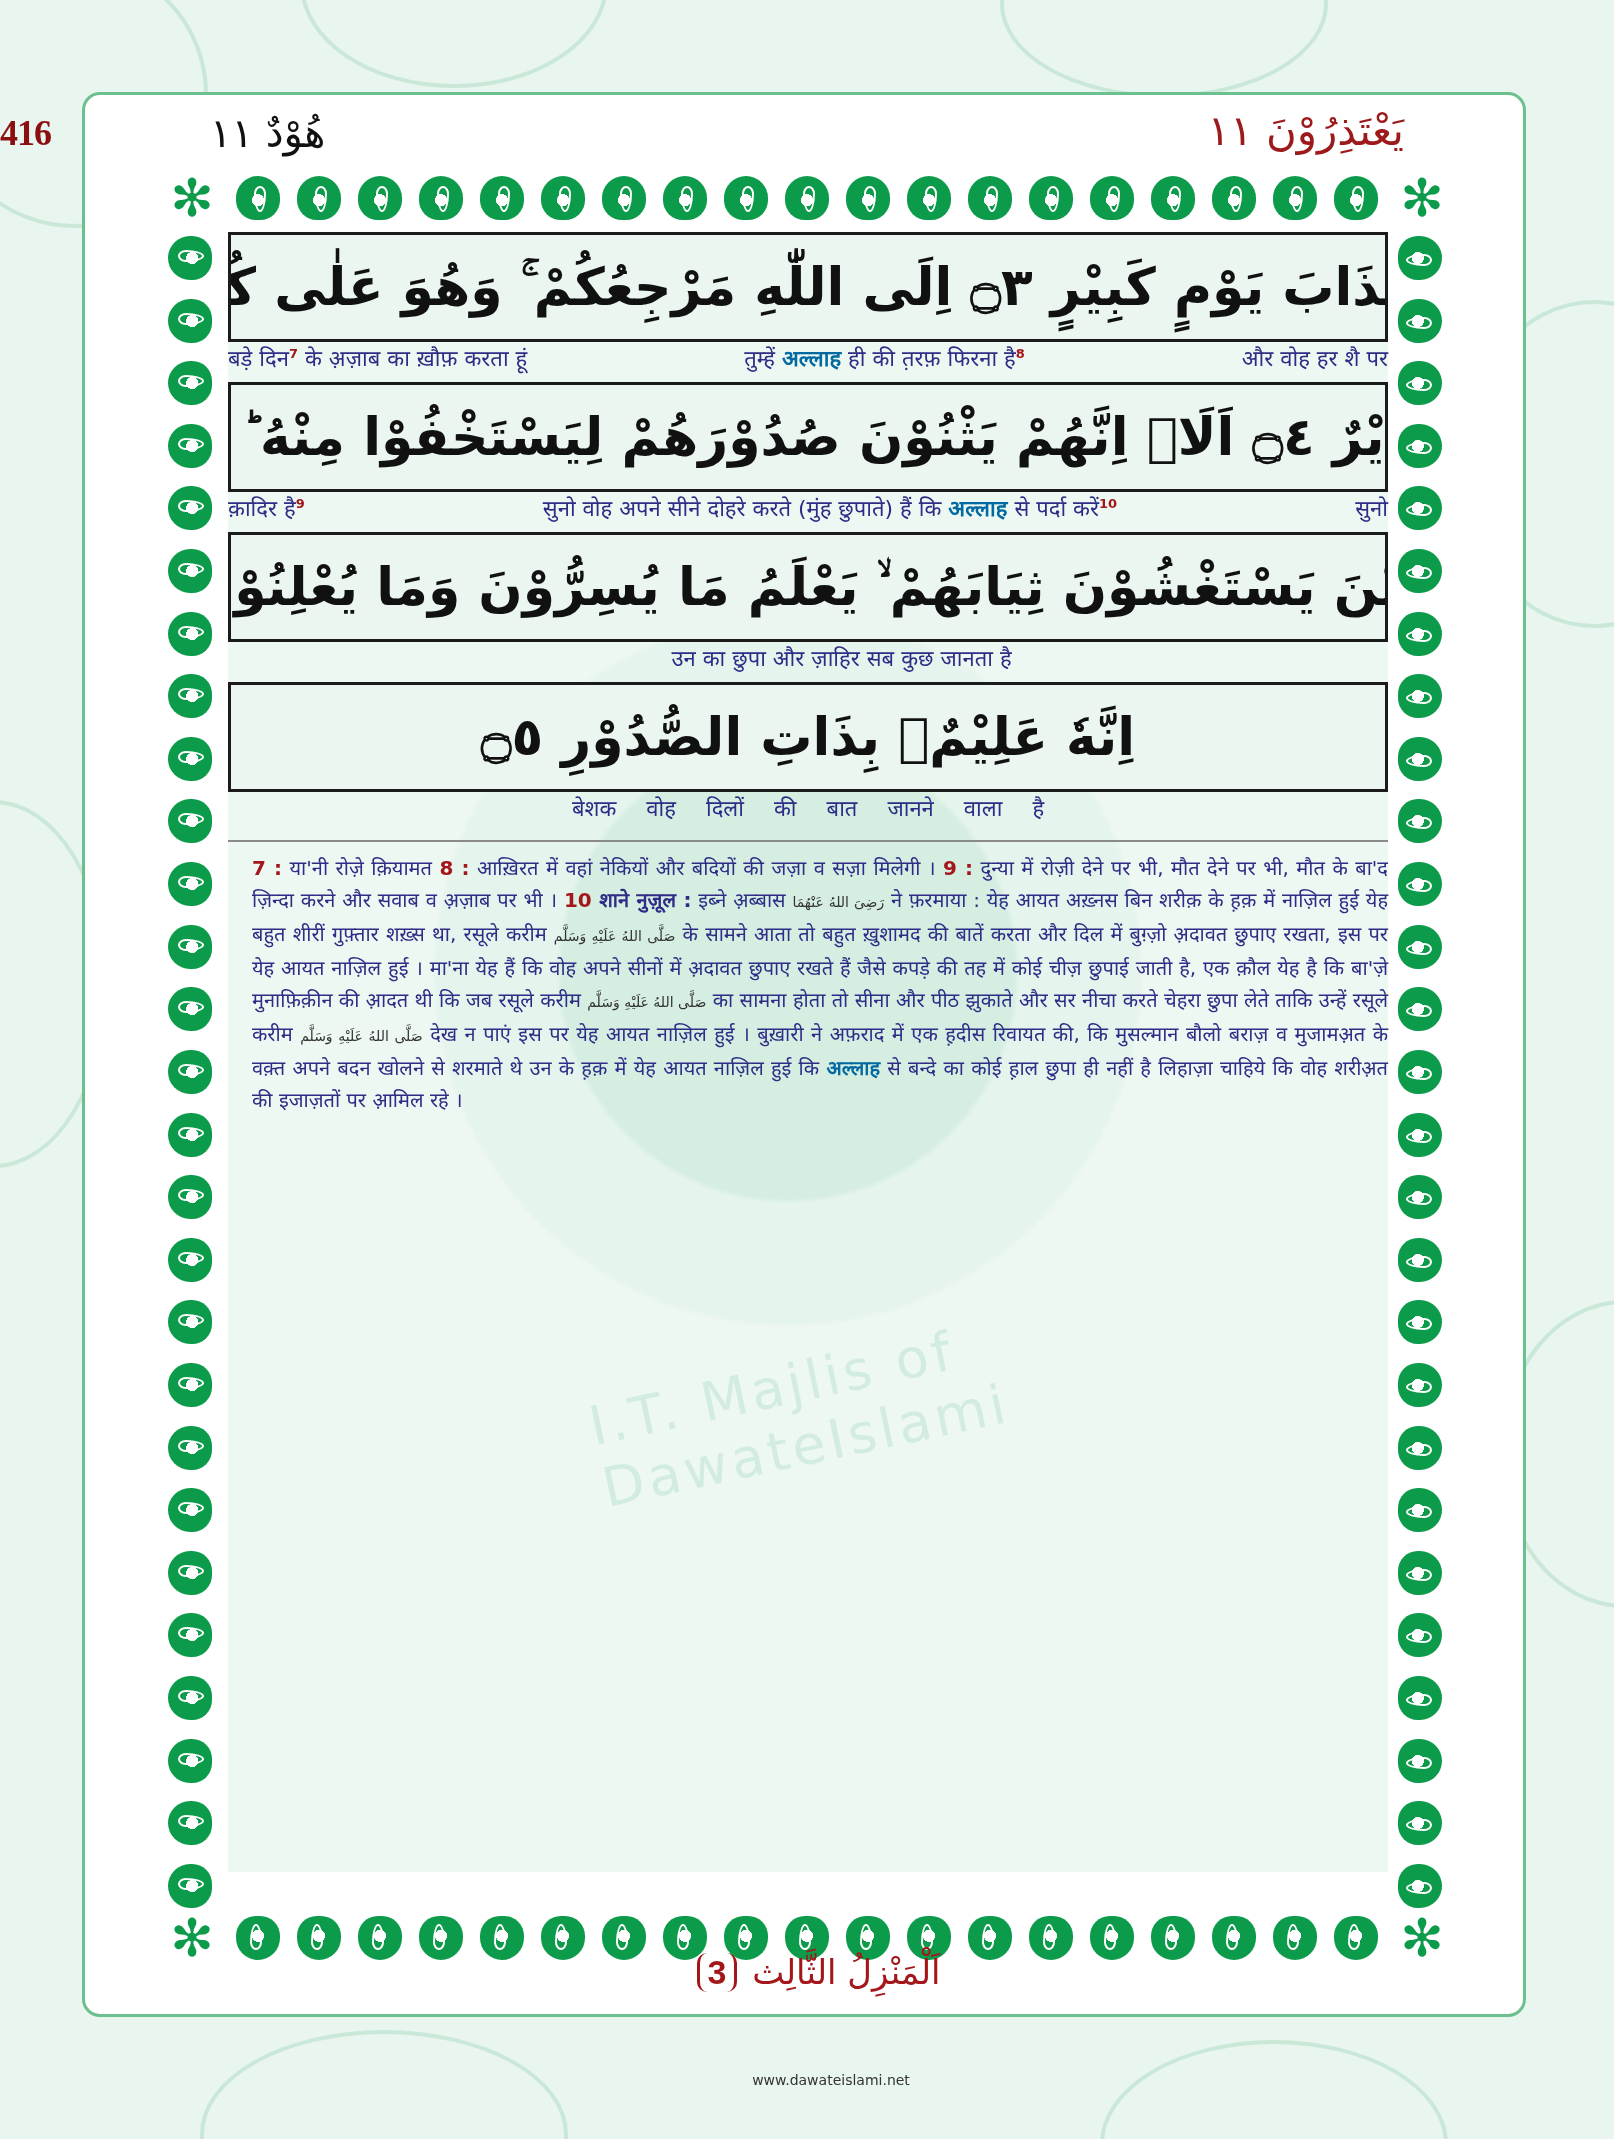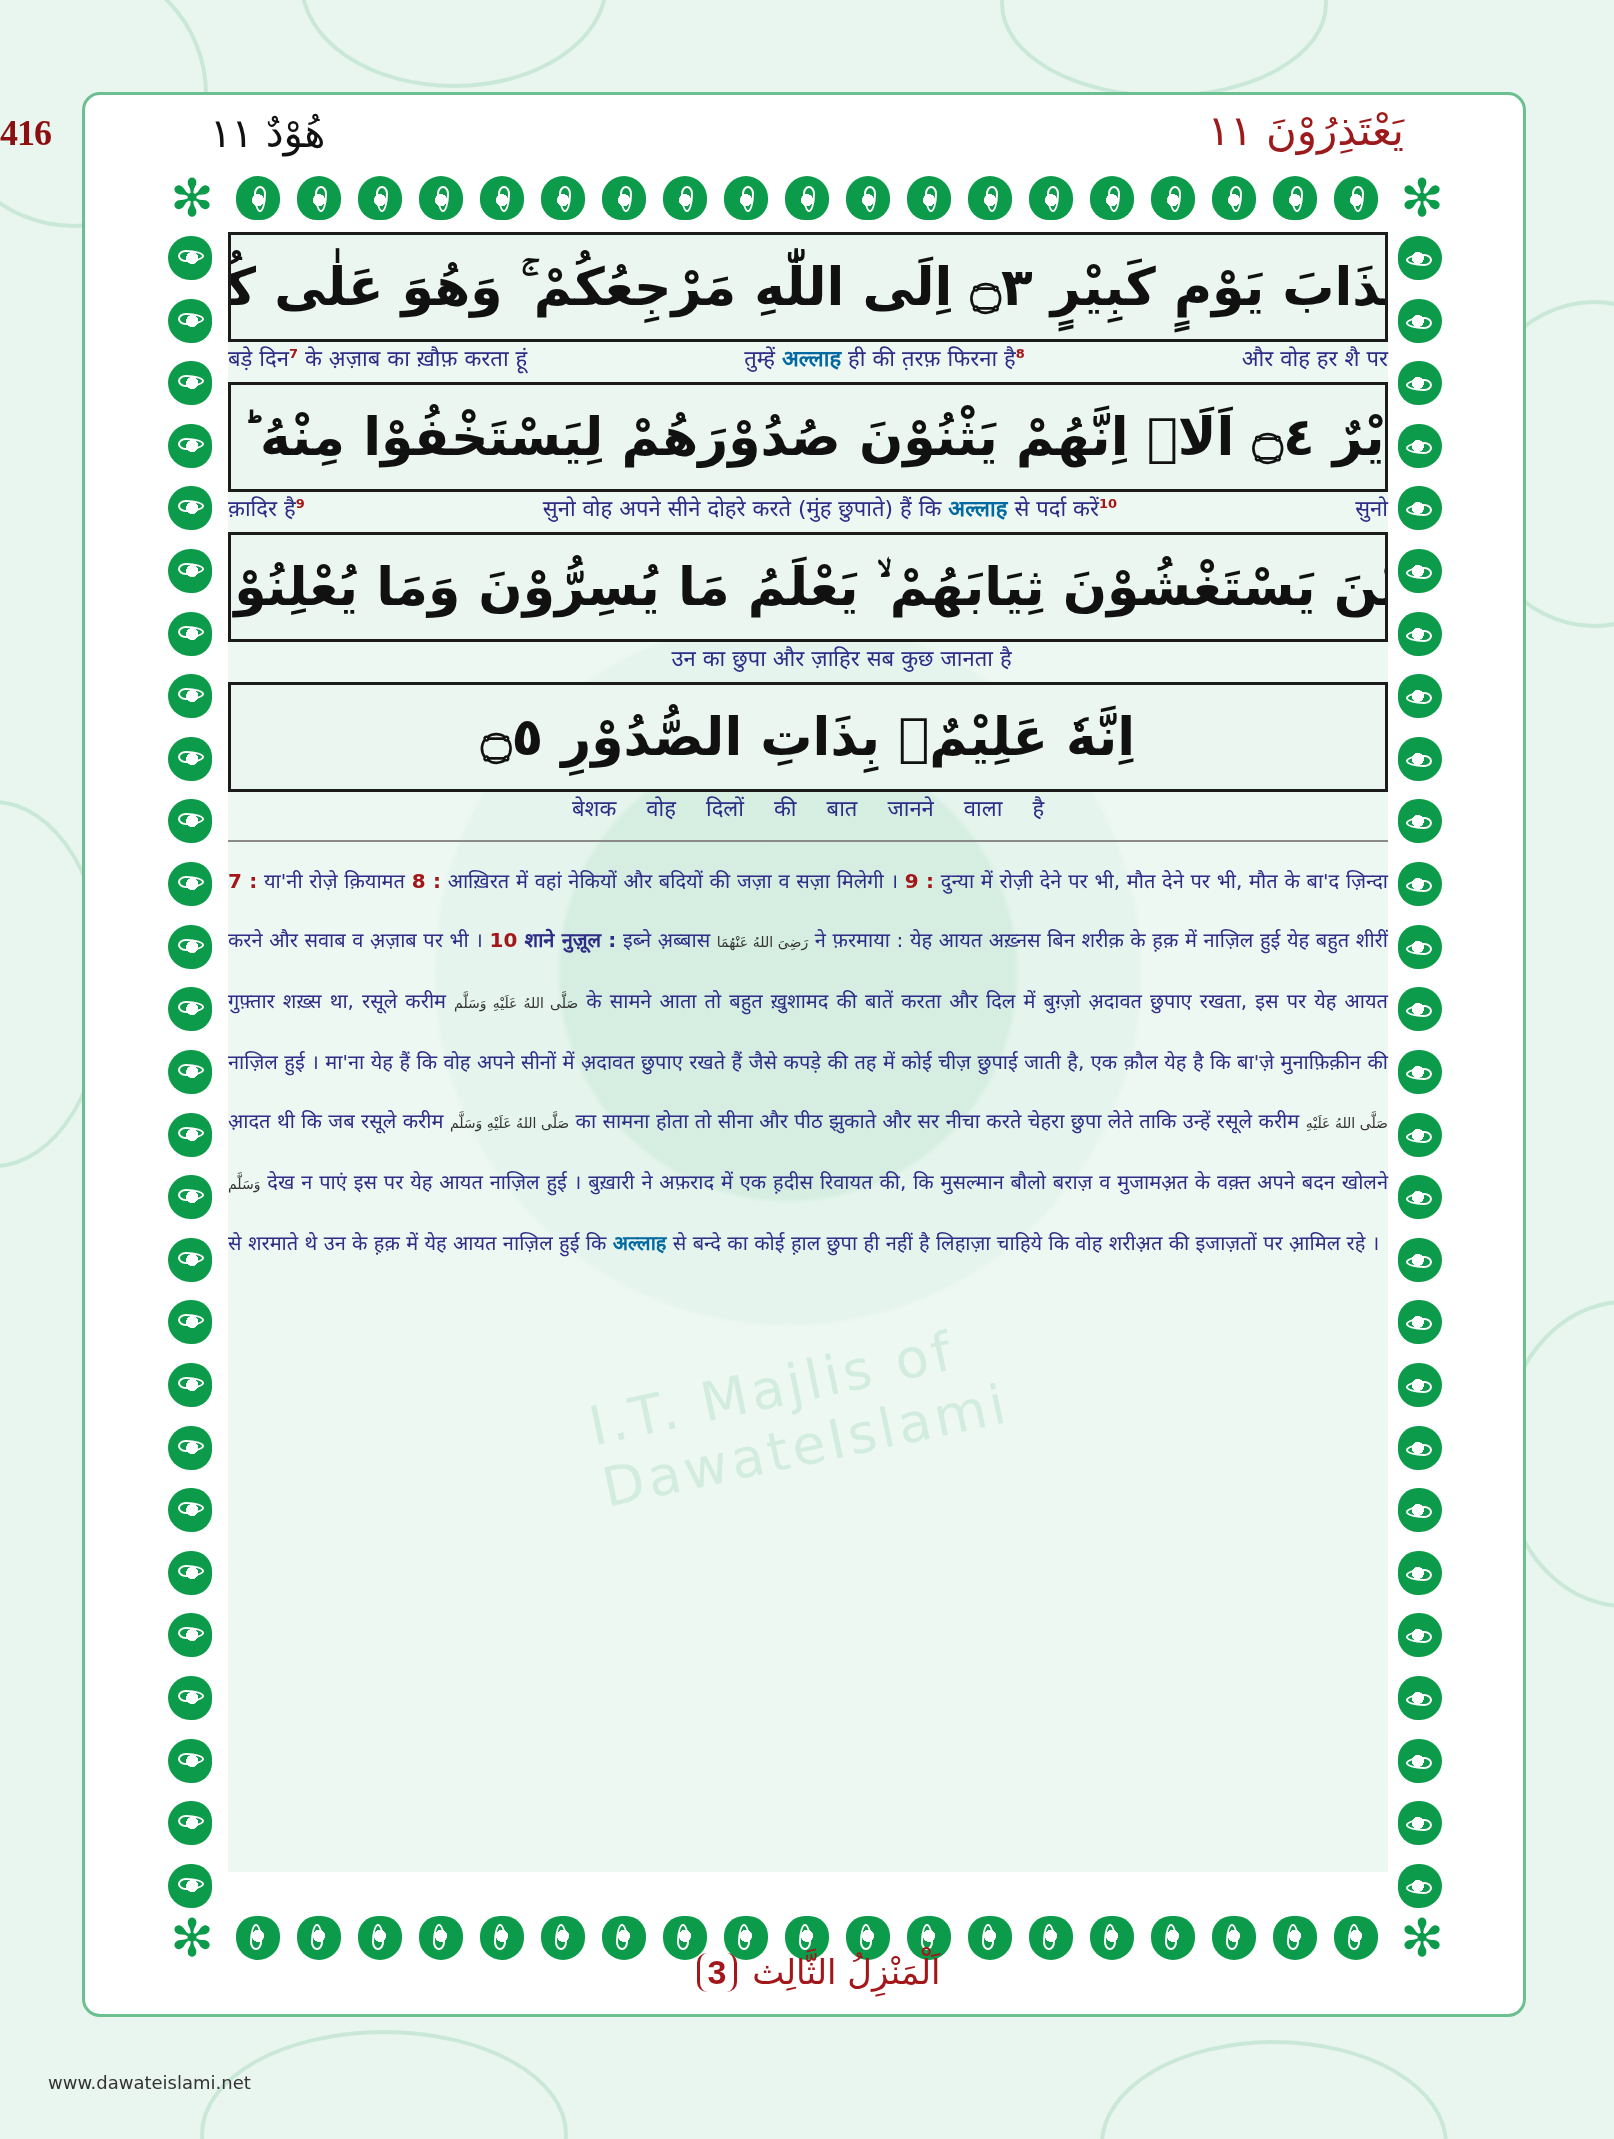--- a/index.html
+++ b/index.html
@@ -78,39 +78,39 @@
     position: relative; height: 40px; display: flex; justify-content: space-between;
     align-items: flex-start; font-family: "DejaVu Sans", sans-serif; font-size: 22px;
     color: #2e2c86; white-space: nowrap;
   }
   .trans.center { justify-content: center; gap: 30px; }
   .allah { color: #0369a1; font-weight: bold; font-family: Liberation Serif, serif; margin-top: 37px; }
   sup.ref { color: #a3161a; font-size: 13px; font-weight: bold; }
   .rule { position: relative; height: 2px; background: #8a8a8a; margin: 8px 0 10px; }
   .notes {
     position: relative; font-family: "DejaVu Sans", sans-serif; font-size: 20px;
-    line-height: 59px; color: #2e2c86; text-align: justify;
+    line-height: 32px; color: #2e2c86; text-align: justify; padding-left: 24px;
   }
   .nnum { color: #a3161a; font-weight: bold; }
   .nbold { color: #2e2c86; font-weight: bold; }
   .honor { font-size: 14px; color: #333; }
   .manzil {
     position: absolute; left: 0; right: 0; top: 1952px; text-align: center;
     font-family: "DejaVu Sans", sans-serif; font-size: 34px; color: #a3161a;
     direction: rtl;
     padding-left: 19px;
   }
   .manzil .num {
     display: inline-block; padding: 0 8px; border-left: 3px solid #a3161a;
     border-right: 3px solid #a3161a; border-radius: 10px; font-weight: bold;
     font-family: "Liberation Sans", sans-serif; margin: 0 4px;
   }
   .site {
-    position: absolute; left: 0; right: 0; top: 2072px; 
-    font-family: "DejaVu Sans", sans-serif; font-size: 18px; color: #333; padding-left: 48px;
+    position: absolute; left: 0; right: 0; top: 2072px; text-align: center;
+    font-family: "DejaVu Sans", sans-serif; font-size: 14px; color: #333; padding-left: 48px;
   }
 </style>
 </head>
 <body>
 
 <div class="bg-swirl" style="left:-60px;top:-40px;width:260px;height:260px;"></div>
 <div class="bg-swirl" style="left:300px;top:-120px;width:300px;height:200px;"></div>
 <div class="bg-swirl" style="left:1000px;top:-90px;width:320px;height:180px;"></div>
 <div class="bg-swirl" style="left:1460px;top:300px;width:260px;height:320px;"></div>
 <div class="bg-swirl" style="left:-120px;top:800px;width:220px;height:360px;"></div>

